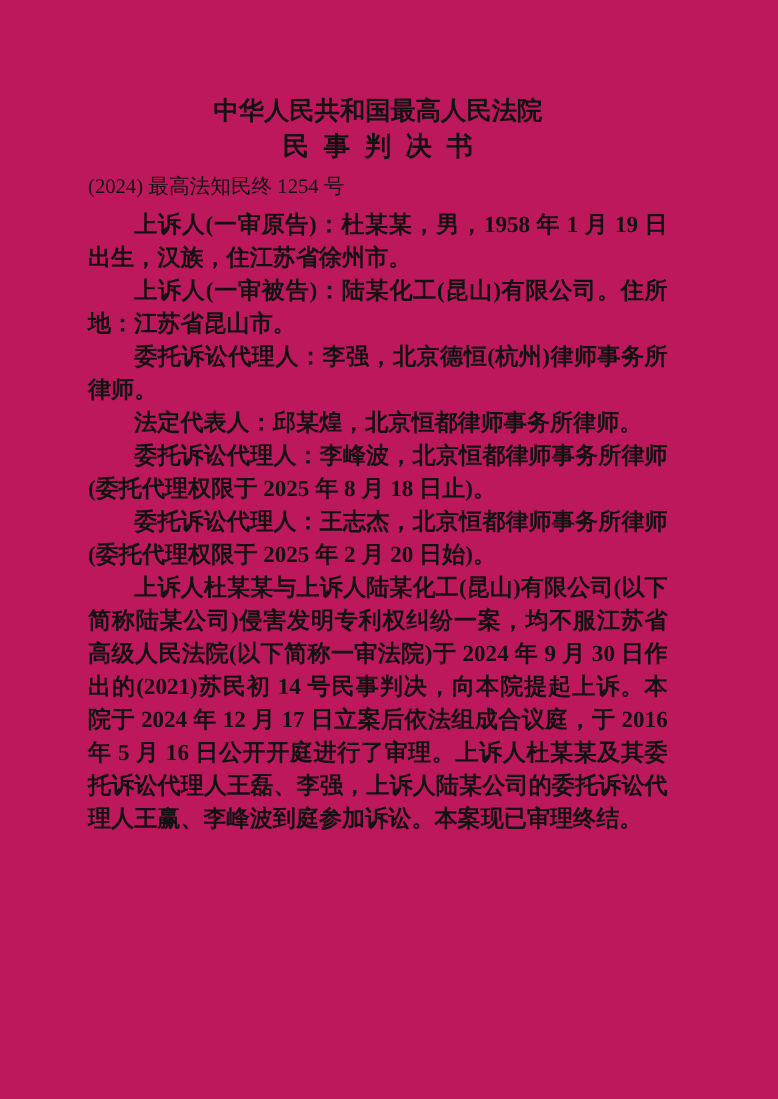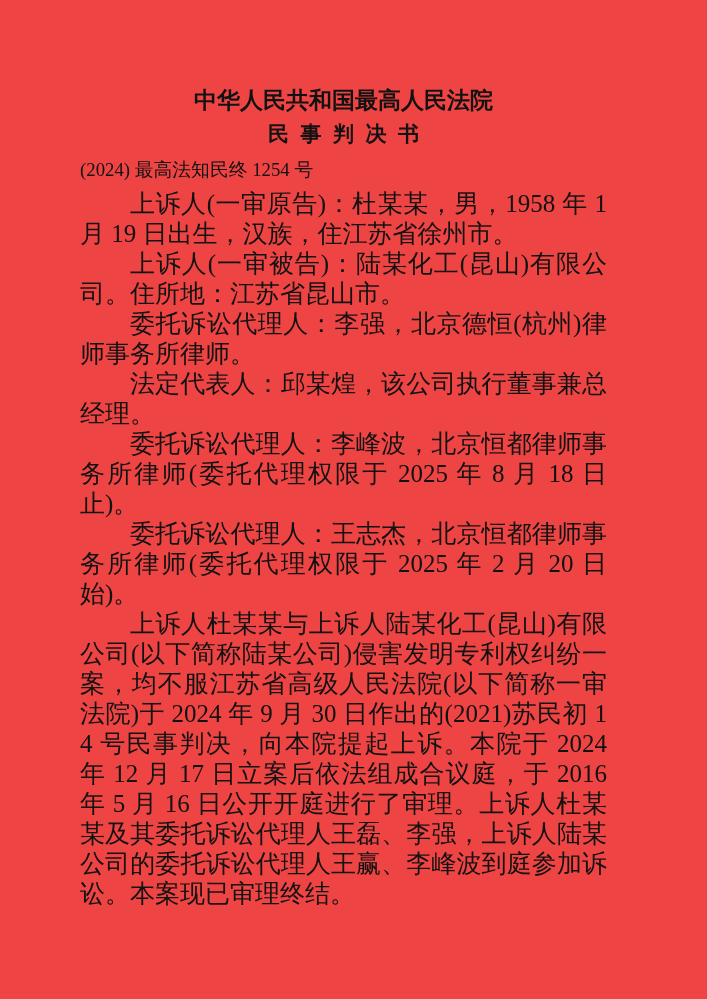--- a/index.html
+++ b/index.html
@@ -11,77 +11,78 @@
     height: 999px;
     background: #ffffff;
     color: #121212;
     font-family: "Liberation Serif", "DejaVu Serif", serif;
     overflow: hidden;
   }
   .page {
     position: relative;
     width: 707px;
     height: 999px;
-    background: #ef4444;
+    background: #be185d;
   }
   .doc {
     position: absolute;
     left: 80px;
     top: 86px;
     width: 527px;
   }
   .court {
     font-family: "Liberation Sans", "DejaVu Sans", sans-serif;
     font-weight: 700;
     font-size: 23px;
     line-height: 28px;
     text-align: center;
     margin: 0;
     white-space: nowrap;
   }
   .doctype {
     font-family: "Liberation Sans", "DejaVu Sans", sans-serif;
     font-weight: 700;
-    font-size: 21px;
+    font-size: 24px;
     line-height: 26px;
     text-align: center;
     letter-spacing: 0.55em;
     text-indent: 0.55em;
     margin: 7px 0 0 0;
     white-space: nowrap;
   }
   .caseno {
     font-size: 18.8px;
     line-height: 30px;
     text-align: left;
     margin-top: 8px;
   }
   .docbody {
     margin-top: 4px;
   }
   .para {
-    font-size: 25px;
+    font-size: 21px;
     line-height: 30px;
     text-align: justify;
     text-indent: 2em;
     margin: 0;
     word-break: break-all;
+    font-weight: bold;
   }
 </style>
 </head>
 <body>
 
 <div class="page">
   <div class="doc">
     <h1 class="court">中华人民共和国最高人民法院</h1>
     <h2 class="doctype">民事判决书</h2>
     <div class="caseno">(2024) 最高法知民终 1254 号</div>
     <div class="docbody" id="body-paragraphs">
         <p class="para">上诉人(一审原告)：杜某某，男，1958 年 1 月 19 日出生，汉族，住江苏省徐州市。</p>
         <p class="para">上诉人(一审被告)：陆某化工(昆山)有限公司。住所地：江苏省昆山市。</p>
         <p class="para">委托诉讼代理人：李强，北京德恒(杭州)律师事务所律师。</p>
-        <p class="para">法定代表人：邱某煌，该公司执行董事兼总经理。</p>
+        <p class="para">法定代表人：邱某煌，北京恒都律师事务所律师。</p>
         <p class="para">委托诉讼代理人：李峰波，北京恒都律师事务所律师(委托代理权限于 2025 年 8 月 18 日止)。</p>
         <p class="para">委托诉讼代理人：王志杰，北京恒都律师事务所律师(委托代理权限于 2025 年 2 月 20 日始)。</p>
         <p class="para">上诉人杜某某与上诉人陆某化工(昆山)有限公司(以下简称陆某公司)侵害发明专利权纠纷一案，均不服江苏省高级人民法院(以下简称一审法院)于 2024 年 9 月 30 日作出的(2021)苏民初 14 号民事判决，向本院提起上诉。本院于 2024 年 12 月 17 日立案后依法组成合议庭，于 2016 年 5 月 16 日公开开庭进行了审理。上诉人杜某某及其委托诉讼代理人王磊、李强，上诉人陆某公司的委托诉讼代理人王赢、李峰波到庭参加诉讼。本案现已审理终结。</p>
       </div>
   </div>
 </div>
 
 </body></html>

